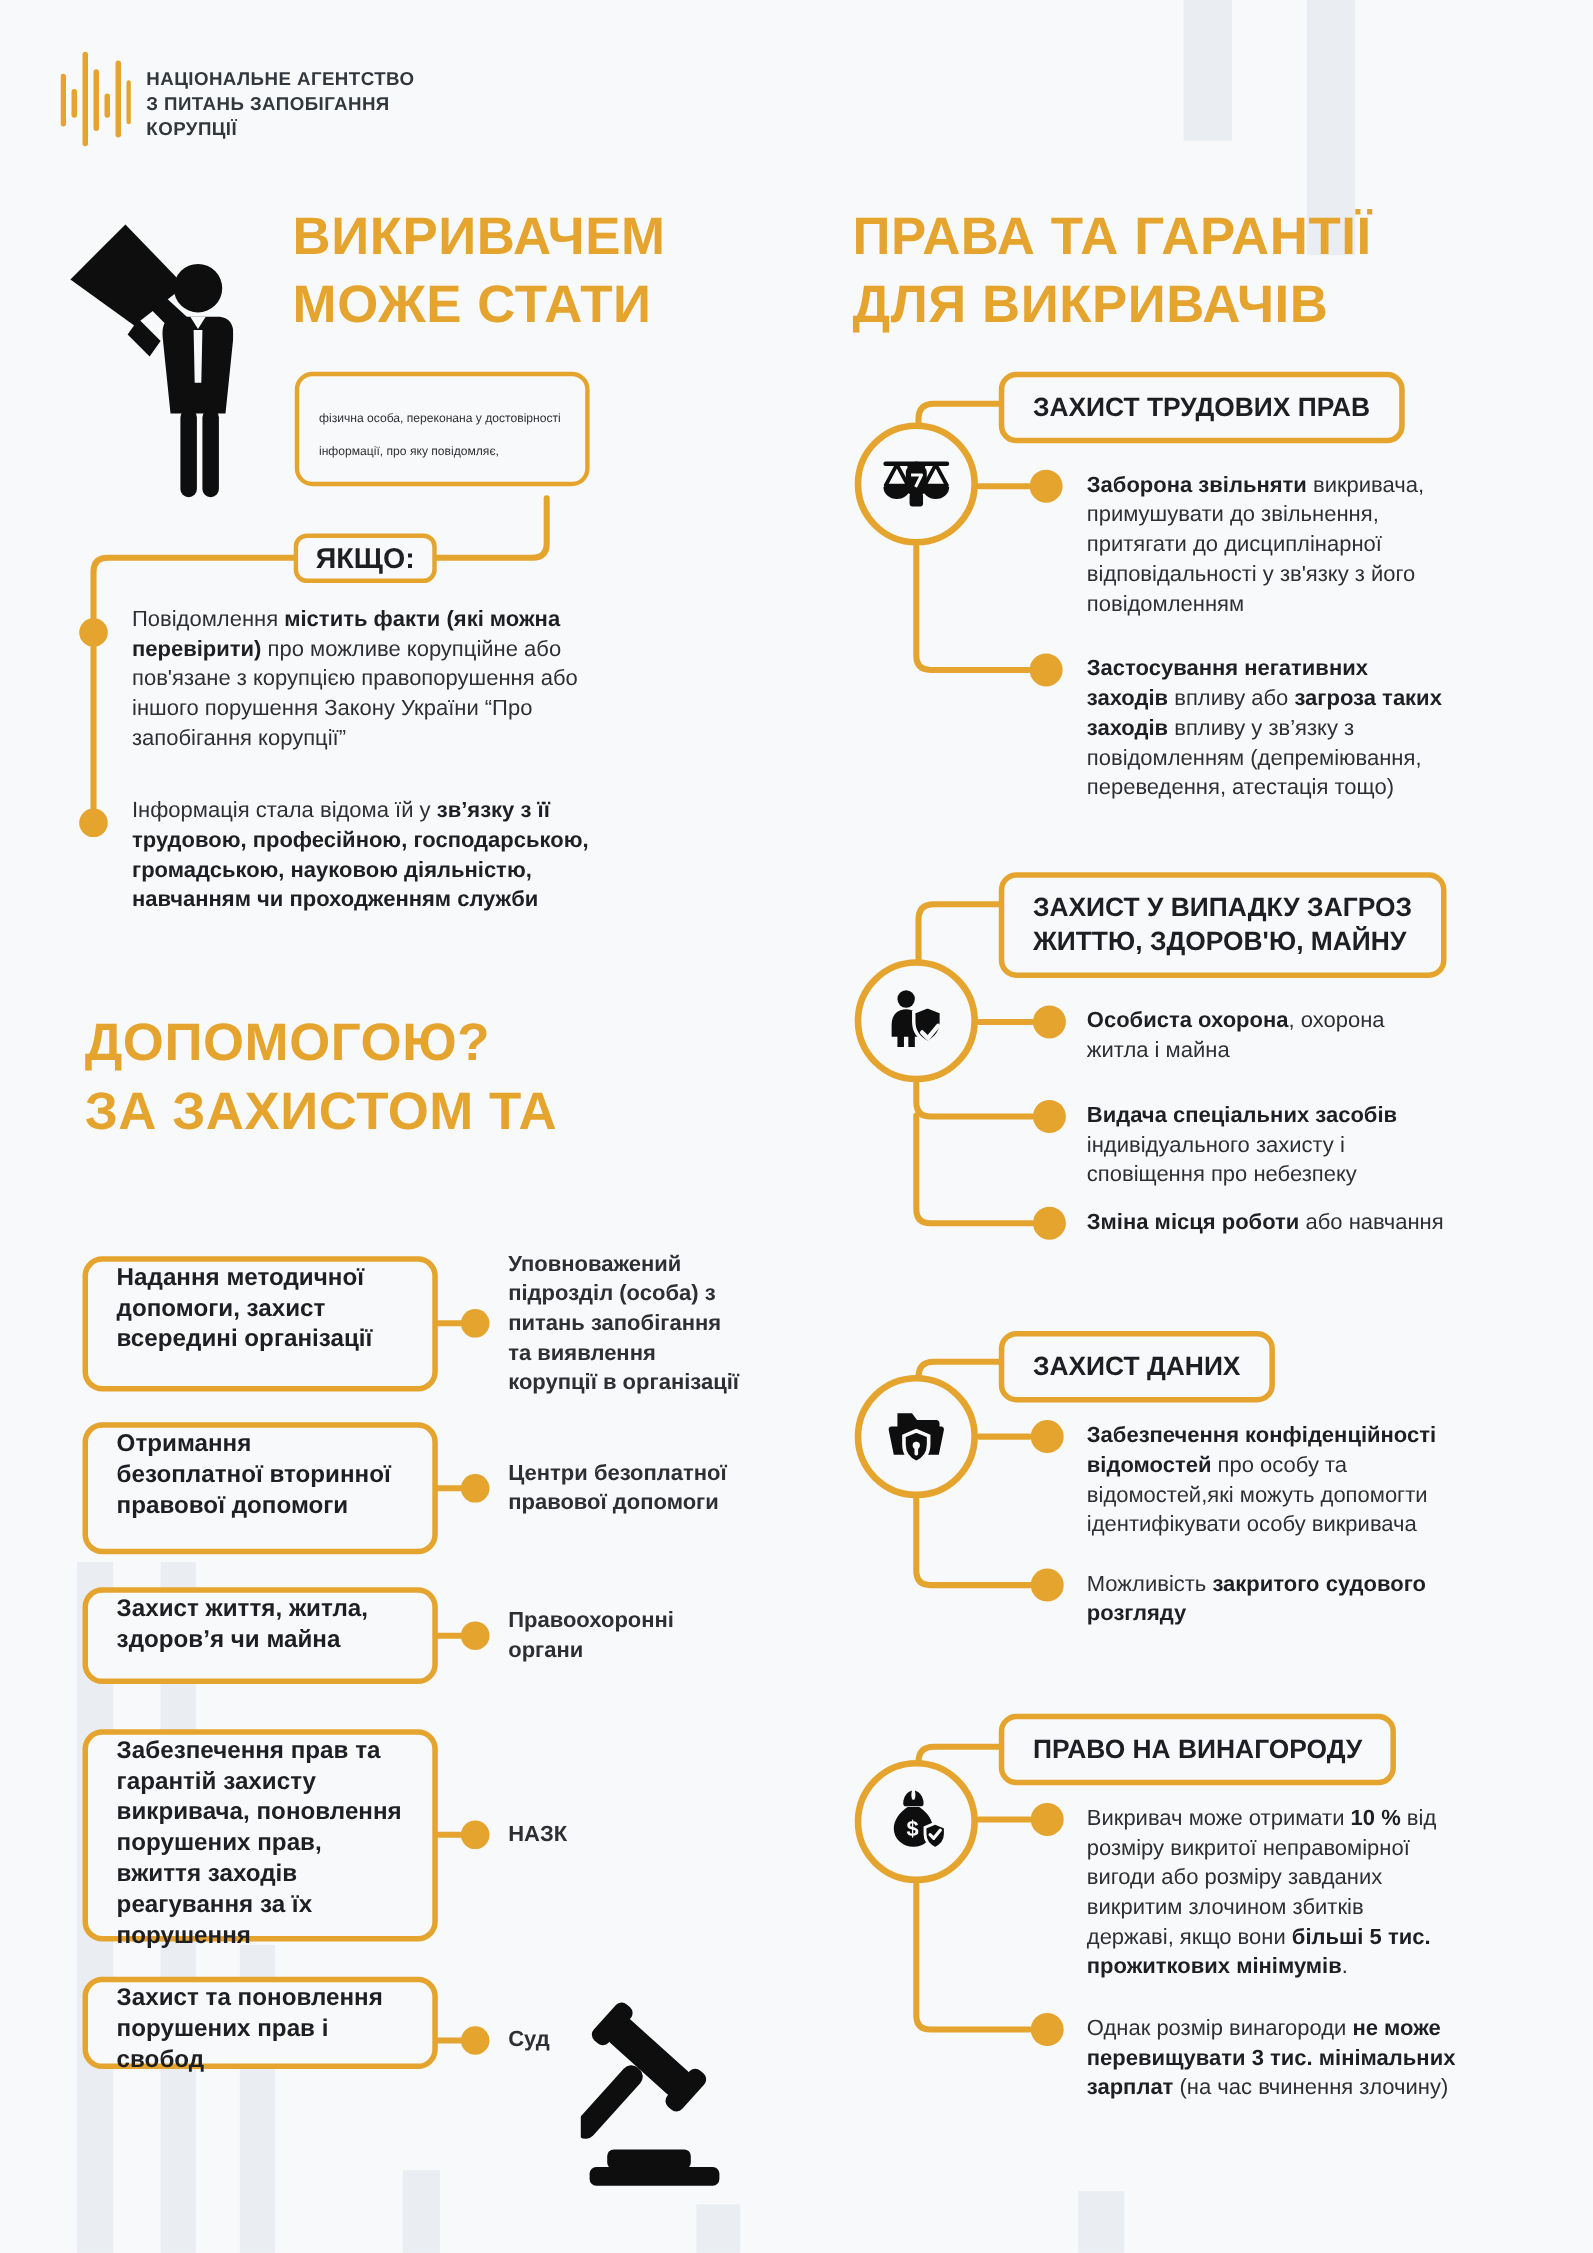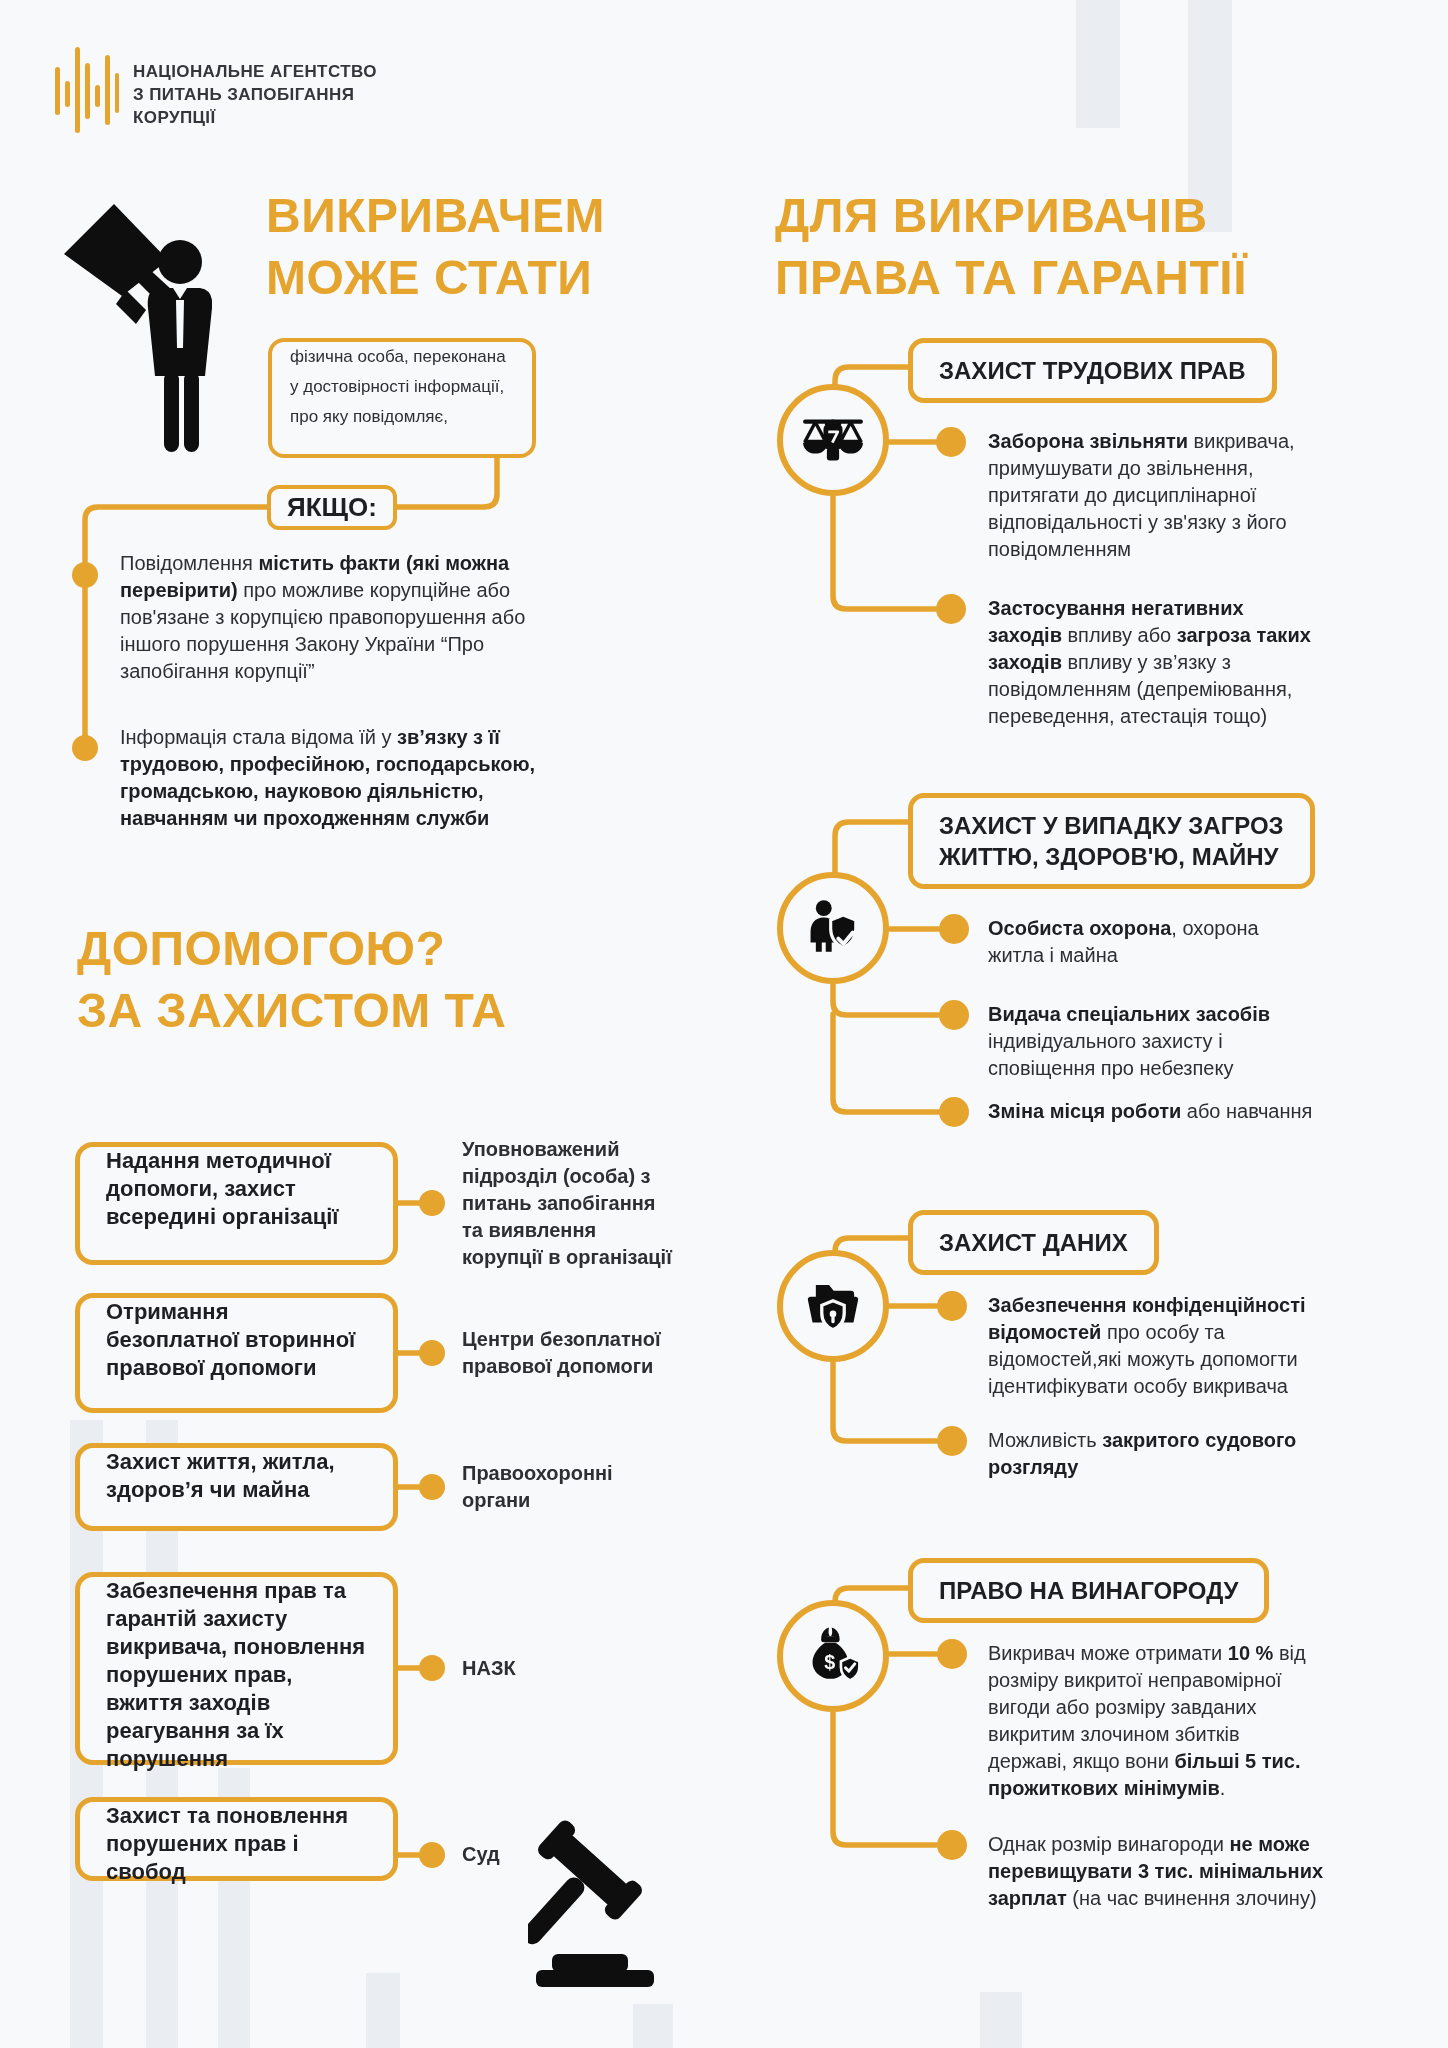--- a/index.html
+++ b/index.html
@@ -20,23 +20,23 @@
   svg.lines{position:absolute;left:0;top:0;z-index:1}
   .abs{position:absolute;z-index:2}
 
   .logo-text{font-size:17px;line-height:23px;font-weight:bold;color:#33373C;letter-spacing:.4px}
   .logo-text span{display:block}
 
   .big-title{font-size:48px;line-height:62px;font-weight:bold;color:var(--gold);letter-spacing:.5px}
   .big-title span{display:block}
 
   .bubble{
-    left:268px;top:338px;width:268px;height:120px;
+    left:268px;top:338px;width:268px;height:104px;
     border:4px solid var(--gold);border-radius:16px;background:var(--bg);
-    padding:0 18px;font-size:17px;line-height:30px;color:var(--body);
+    padding:24px 18px;font-size:11px;line-height:30px;color:var(--body);
   }
   .if-pill{
     left:267px;top:485px;width:130px;height:45px;
     border:4px solid var(--gold);border-radius:12px;background:var(--bg);
     font-size:26px;font-weight:bold;color:var(--dark);
     display:flex;align-items:center;justify-content:center;
   }
   .blt{font-size:20px;line-height:27px;color:var(--body)}
   .blt .b{font-weight:bold;color:var(--dark)}
 
@@ -229,22 +229,22 @@
         <rect x="98" y="30" width="18" height="44" rx="7"></rect>
         <rect x="52" y="66" width="20" height="82" rx="9"></rect>
       </g>
       <rect x="24" y="136" width="76" height="18" rx="6"></rect>
       <rect x="8" y="152" width="118" height="17" rx="6"></rect>
     </g>
   </svg>
 </div>
 
 <div class="abs big-title" style="left:775px;top:185px">
+  <span>ПРАВА ТА ГАРАНТІЇ</span>
   <span>ДЛЯ ВИКРИВАЧІВ</span>
-  <span>ПРАВА ТА ГАРАНТІЇ</span>
 </div>
 
 <div class="abs hdr-pill" style="top:338px">
   <span>ЗАХИСТ ТРУДОВИХ ПРАВ</span>
   <span></span>
 </div>
 <div class="abs icon-circle" style="left:777px;top:384px">
   <svg width="68" height="68" viewBox="0 0 100 100">
     <g fill="none" stroke="#0E0E0F" stroke-width="5" stroke-linejoin="round">
       <polygon points="24,24 9,52 39,52"></polygon>

